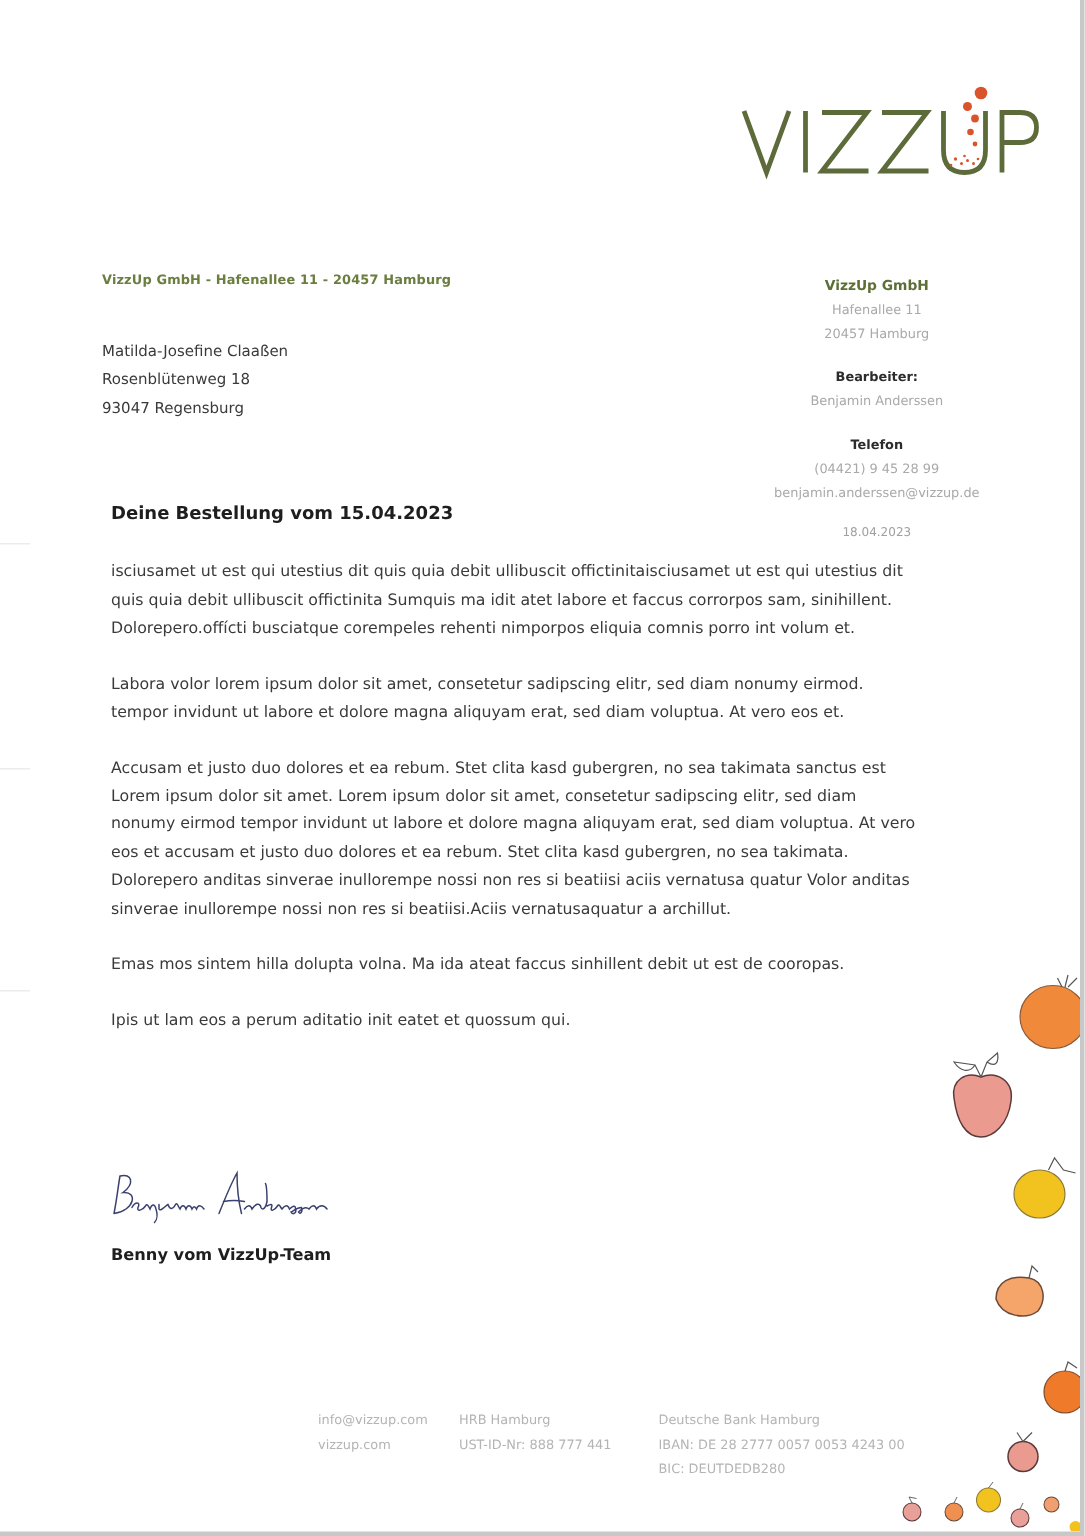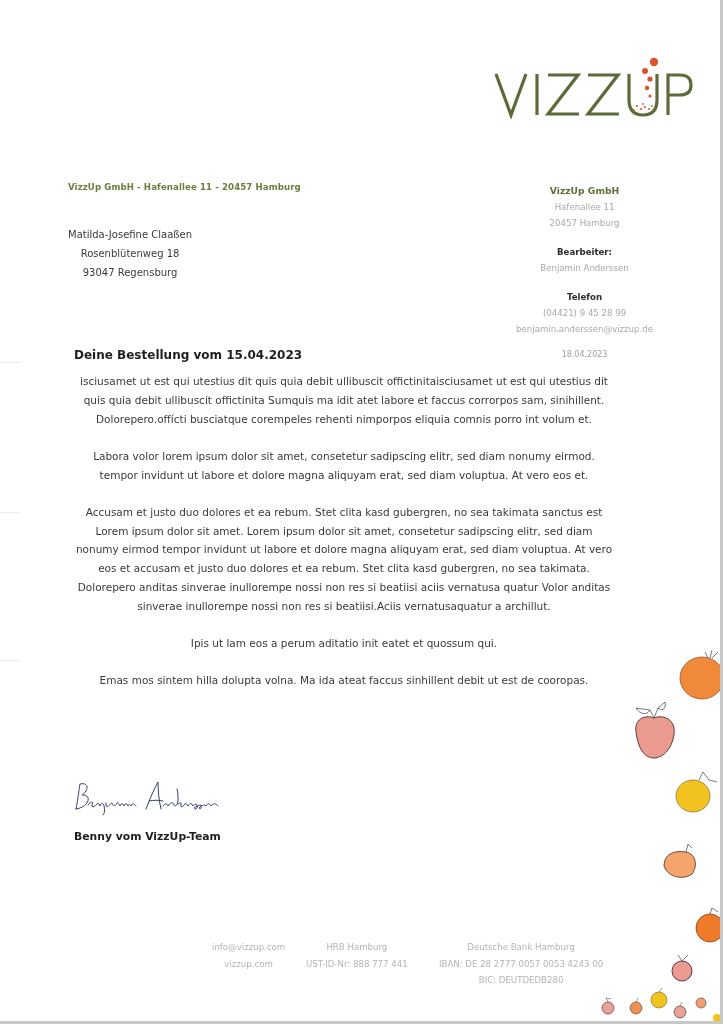--- a/index.html
+++ b/index.html
@@ -1,28 +1,28 @@
 <!DOCTYPE html>
 <html><head>
 <meta charset="utf-8">
 <style>
   html, body { margin:0; padding:0; }
   body { width:723px; height:1024px; background:#c8c8c8; position:relative; overflow:hidden; font-family:"DejaVu Sans", sans-serif; }
   .page { position:absolute; left:0; top:0; width:720px; height:1021px; background:#ffffff; overflow:hidden; }
-  .abs { position:absolute;text-align:center; }
+  .abs { position:absolute; }
   .fold { position:absolute; left:0; width:20px; height:1px; background:#ececec; }
   .logo { left:492px; top:52px; width:202px; height:70px; }
   .sender-line { left:68px; top:182px; font-size:8.6px; font-weight:bold; color:#6b7d3f; letter-spacing:0.1px; white-space:nowrap; }
   .recipient { left:68px; top:225px; font-size:10px; color:#3a3a3a; line-height:19px; }
   .info { right:67px; top:183px; text-align:center; font-size:8.6px; color:#a9a9a9; line-height:16px; }
   .info .company { color:#5d6f37; font-weight:bold; font-size:9.2px; }
   .info .lbl { color:#2c2c2c; font-weight:bold; font-size:8.6px; }
   .info .gap { height:13px; }
   .info .date { margin-top:10px; font-size:8px; color:#a0a0a0; }
-  .subject { left:74px; top:335px; font-size:12px; font-weight:bold; color:#1e1e1e; white-space:nowrap;margin-top:13px; }
+  .subject { left:74px; top:335px; font-size:12px; font-weight:bold; color:#1e1e1e; white-space:nowrap; }
   .body { left:74px; top:372px; width:540px; font-size:10.5px; color:#3a3a3a; line-height:18.8px; }
   .body p { margin:0 0 18.4px 0; }
   .sig { left:70px; top:779px; width:160px; height:38px; }
   .signoff { left:74px; top:830px; font-size:10.8px; font-weight:bold; color:#1e1e1e; white-space:nowrap; }
   .footer { top:939px; font-size:8.6px; color:#b4b4b4; line-height:16.5px; white-space:nowrap; }
   .fruit { position:absolute; }
 </style>
 </head>
 <body>
 
@@ -86,22 +86,22 @@
     <div>benjamin.anderssen@vizzup.de</div>
     <div class="date">18.04.2023</div>
   </div>
 
   <div class="abs subject">Deine Bestellung vom 15.04.2023</div>
 
   <div class="abs body">
     <p>isciusamet ut est qui utestius dit quis quia debit ullibuscit offictinitaisciusamet ut est qui utestius dit quis quia debit ullibuscit offictinita Sumquis ma idit atet labore et faccus corrorpos sam, sinihillent. Dolorepero.offícti busciatque corempeles rehenti nimporpos eliquia comnis porro int volum et.</p>
     <p>Labora volor lorem ipsum dolor sit amet, consetetur sadipscing elitr, sed diam nonumy eirmod. tempor invidunt ut labore et dolore magna aliquyam erat, sed diam voluptua. At vero eos et.</p>
     <p>Accusam et justo duo dolores et ea rebum. Stet clita kasd gubergren, no sea takimata sanctus est Lorem ipsum dolor sit amet. Lorem ipsum dolor sit amet, consetetur sadipscing elitr, sed diam nonumy eirmod tempor invidunt ut labore et dolore magna aliquyam erat, sed diam voluptua. At vero eos et accusam et justo duo dolores et ea rebum. Stet clita kasd gubergren, no sea takima­ta. Dolorepero anditas sinverae inullorempe nossi non res si beatiisi aciis vernatusa quatur Volor anditas sinverae inullorempe nossi non res si beatiisi.Aciis vernatusaquatur a archillut.</p>
+    <p>Emas mos sintem hilla dolupta volna. Ma ida ateat faccus sinhillent debit ut est de cooropas.</p>
     <p>Ipis ut lam eos a perum aditatio init eatet et quossum qui.</p>
-    <p>Emas mos sintem hilla dolupta volna. Ma ida ateat faccus sinhillent debit ut est de cooropas.</p>
   </div>
 
   <div class="abs sig">
     <svg width="160" height="38" viewBox="0 0 160 38">
       <g fill="none" stroke="#3a4070" stroke-width="1" stroke-linecap="round">
 
         <path d="M6 30 C8 20 9 10 10 5 C18 3 20 10 12 16 C22 15 20 28 6 30"></path>
 
         <path d="M18 26 C20 22 24 22 22 26 C21 29 25 28 27 25 C28 23 29 25 30 27 C31 24 33 23 34 27 C35 30 35 34 33 36 M36 24 L36 27 C37 29 40 25 42 24 C43 27 45 28 47 24 C48 22 49 26 50 27 C51 24 53 24 54 27 C55 24 57 24 58 27 C59 25 60 25 61 27 C62 24 64 24 66 27"></path>
 

